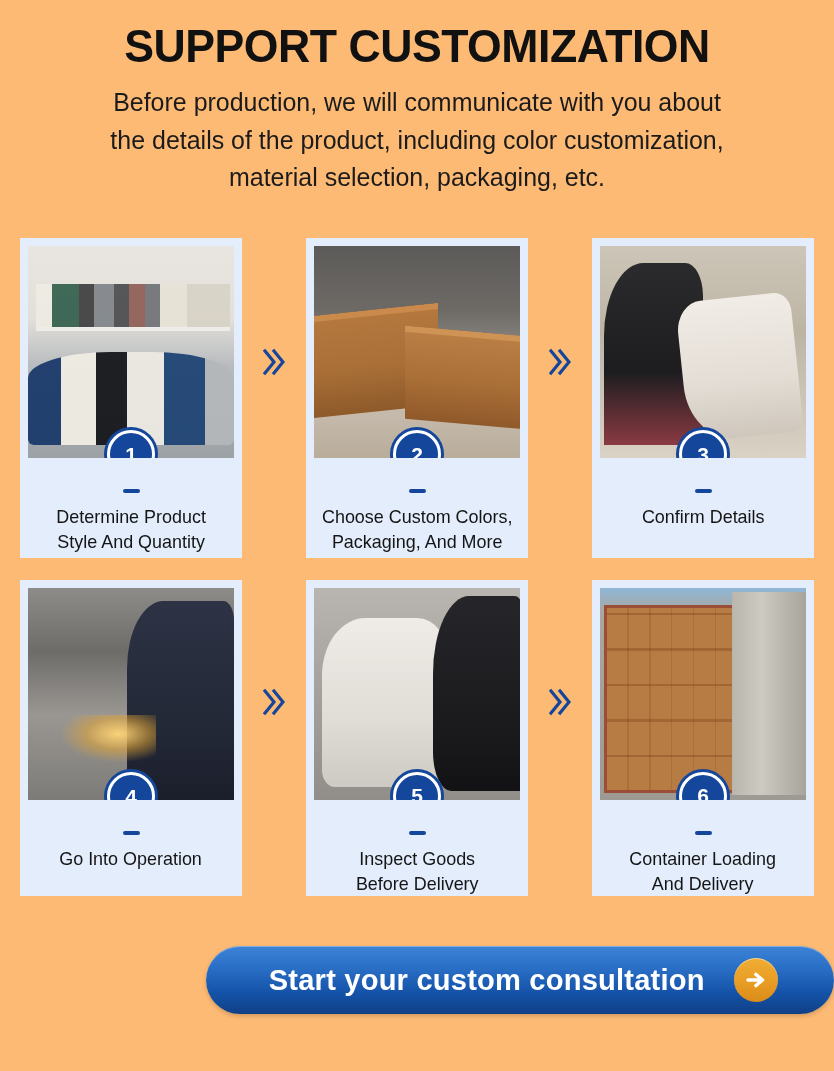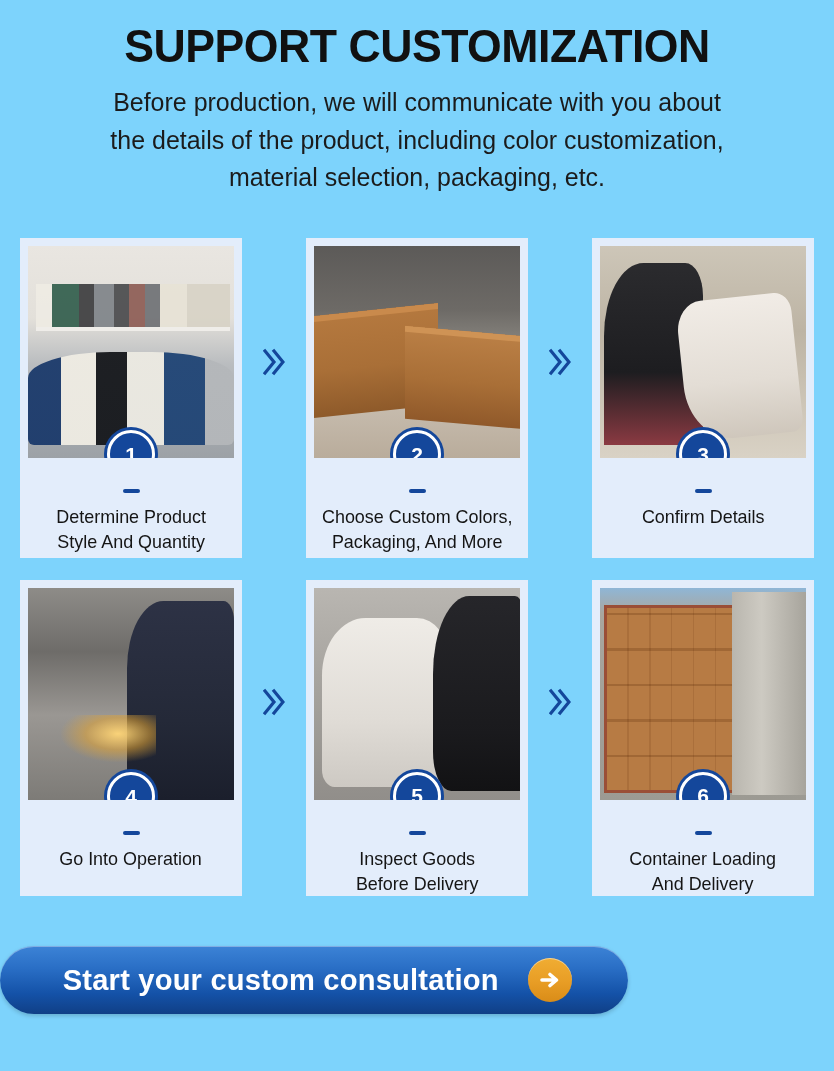--- a/index.html
+++ b/index.html
@@ -12,21 +12,21 @@
     height: 1071px;
     background: #ffffff;
     font-family: "Liberation Sans", sans-serif;
     overflow: hidden;
   }
 
   .page {
     position: relative;
     width: 834px;
     height: 1071px;
-    background: #7dd3fc;
+    background: #fdba74;
   }
 
   
   .header {
     padding-top: 22px;
     text-align: center;
   }
   .headline {
     font-family: "Liberation Sans", sans-serif;
     font-weight: 700;
@@ -140,21 +140,21 @@
   }
   .arrow-sep svg { display: block; }
 
   
   .cta-wrap {
     position: absolute;
     left: 0;
     top: 946px;
     width: 834px;
     display: flex;
-    justify-content: flex-start;
+    justify-content: flex-end;
   }
   .cta {
     position: relative;
     width: 628px;
     height: 68px;
     border: none;
     border-radius: 34px;
     background: linear-gradient(180deg, #3c83d6 0%, #2a6fc6 32%, #1452a8 70%, #103f86 100%);
     box-shadow: inset 0 1px 0 rgba(255,255,255,0.35), 0 2px 4px rgba(0,0,0,0.18);
     display: flex;

